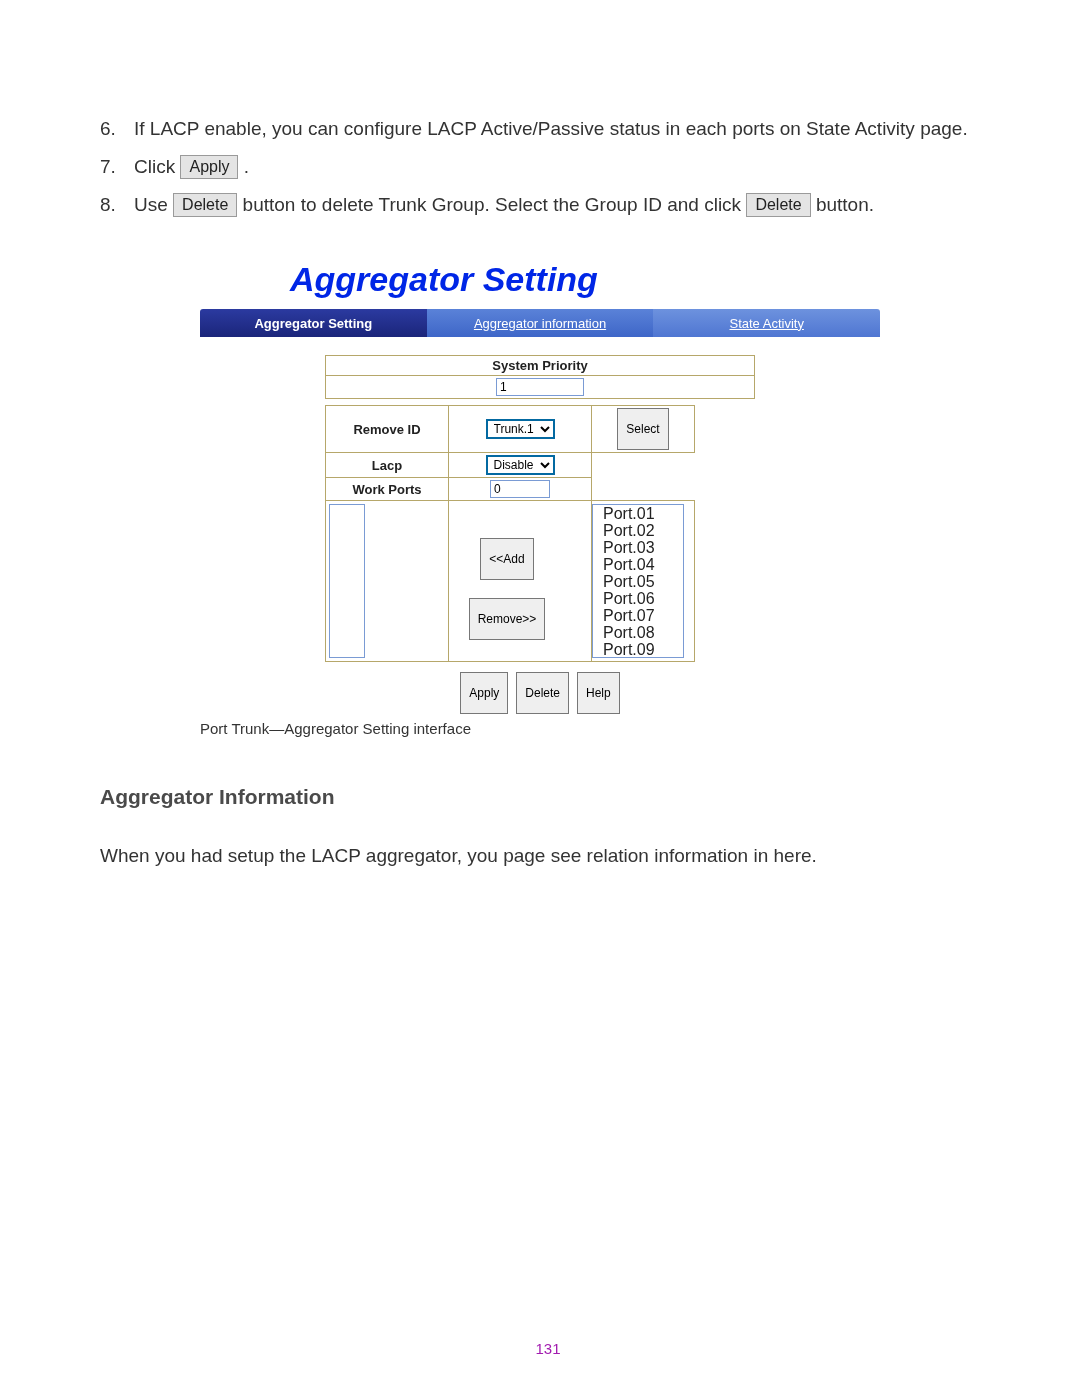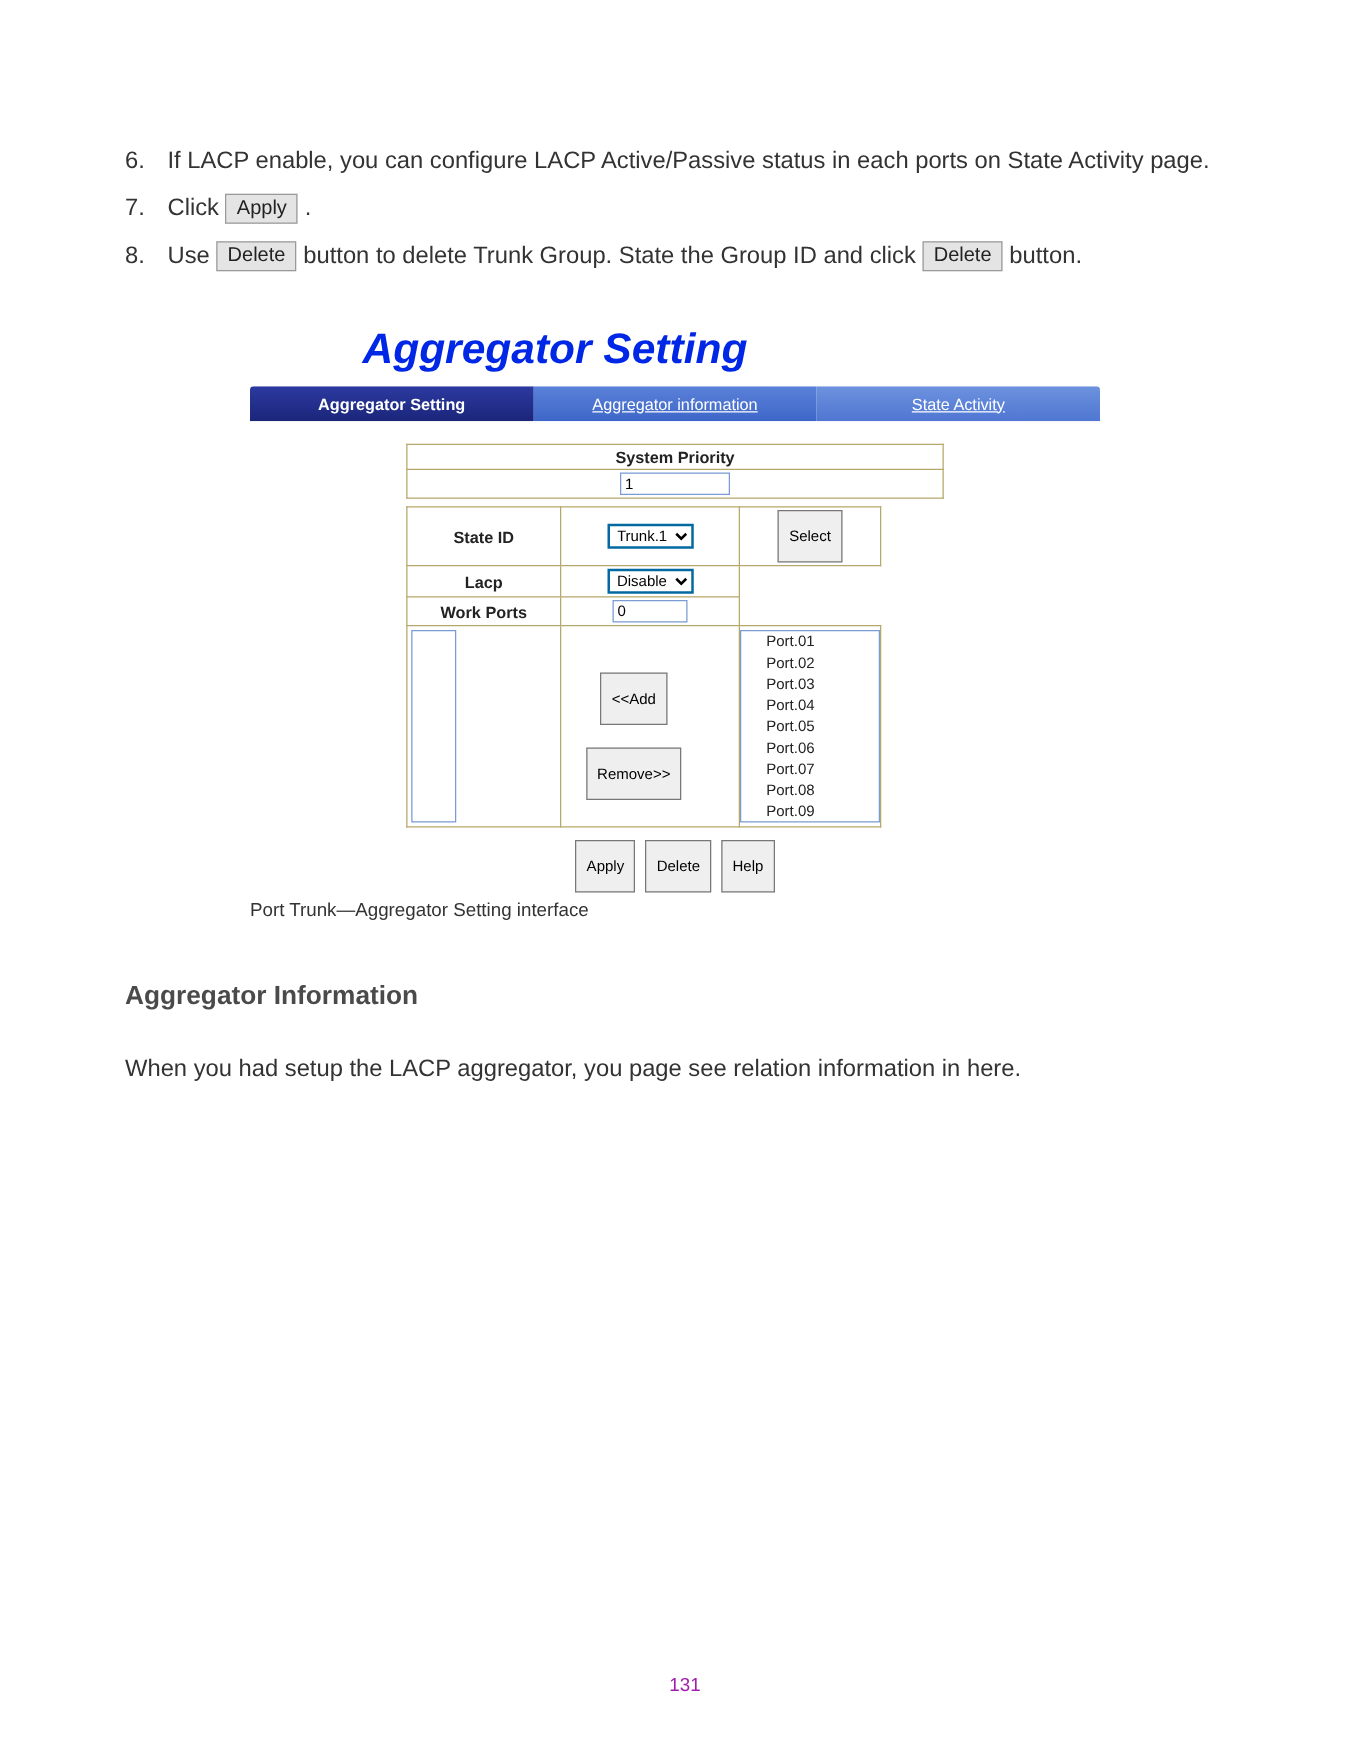--- a/index.html
+++ b/index.html
@@ -141,24 +141,24 @@
   }
   .listbox {
     border: 1px solid #7a9bd4;
     width: 34px;
     height: 152px;
     background:#fff;
   }
   .listbox.right {
     width: 70px;
     height: 152px;
-    font-size: 12px;
+    font-size: 16px;
     line-height: 17px;
     text-align: left;
-    padding: 0 20px;
+    padding: 0 10px;
     overflow: hidden;
   }
   .mid-btns {
     display:flex;
     flex-direction:column;
     align-items:center;
     gap:18px;
     padding-top:16px;
     width:110px;
   }
@@ -209,21 +209,21 @@
         <span class="inline-btn">Apply</span>
         <span>.</span>
       </div>
     </div>
 
     <div class="ol-row">
       <div class="ol-num">8.</div>
       <div class="ol-body" style="text-align:justify;">
         <span>Use </span>
         <span class="inline-btn">Delete</span>
-        <span> button to delete Trunk Group. State the Group ID and click </span>
+        <span> button to delete Trunk Group. Select the Group ID and click </span>
         <span class="inline-btn">Delete</span>
         <span> button.</span>
       </div>
     </div>
 
   </div>
 
   <div class="shot">
     <div class="shot-title">Aggregator Setting</div>
 
@@ -244,21 +244,21 @@
               <td>
           <input class="mini-input" style="width: 80px;" value="1">
         </td>
             </tr>
       </tbody>
         </table>
 
       <table class="form2">
         <tbody>
             <tr>
-          <th style="width:110px;">State ID</th>
+          <th style="width:110px;">Remove ID</th>
           <td style="width:130px;">
             <select class="mini-select">
               <option>Trunk.1</option>
             </select>
           </td>
           <td style="width:90px; border-left:1px solid #b6a76a;">
             <button class="mini-btn">Select</button>
           </td>
         </tr>
         <tr>

